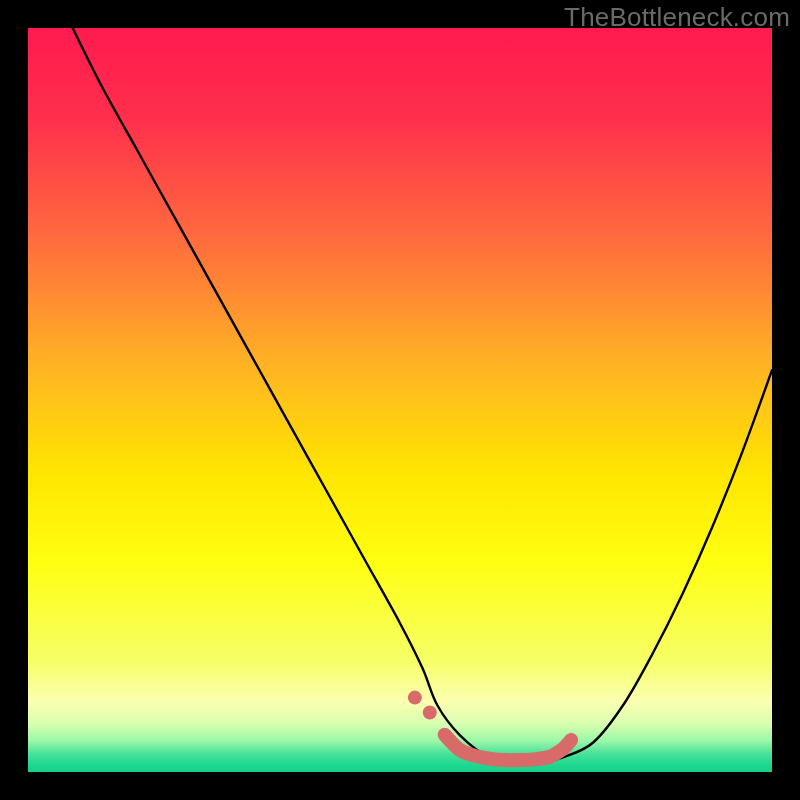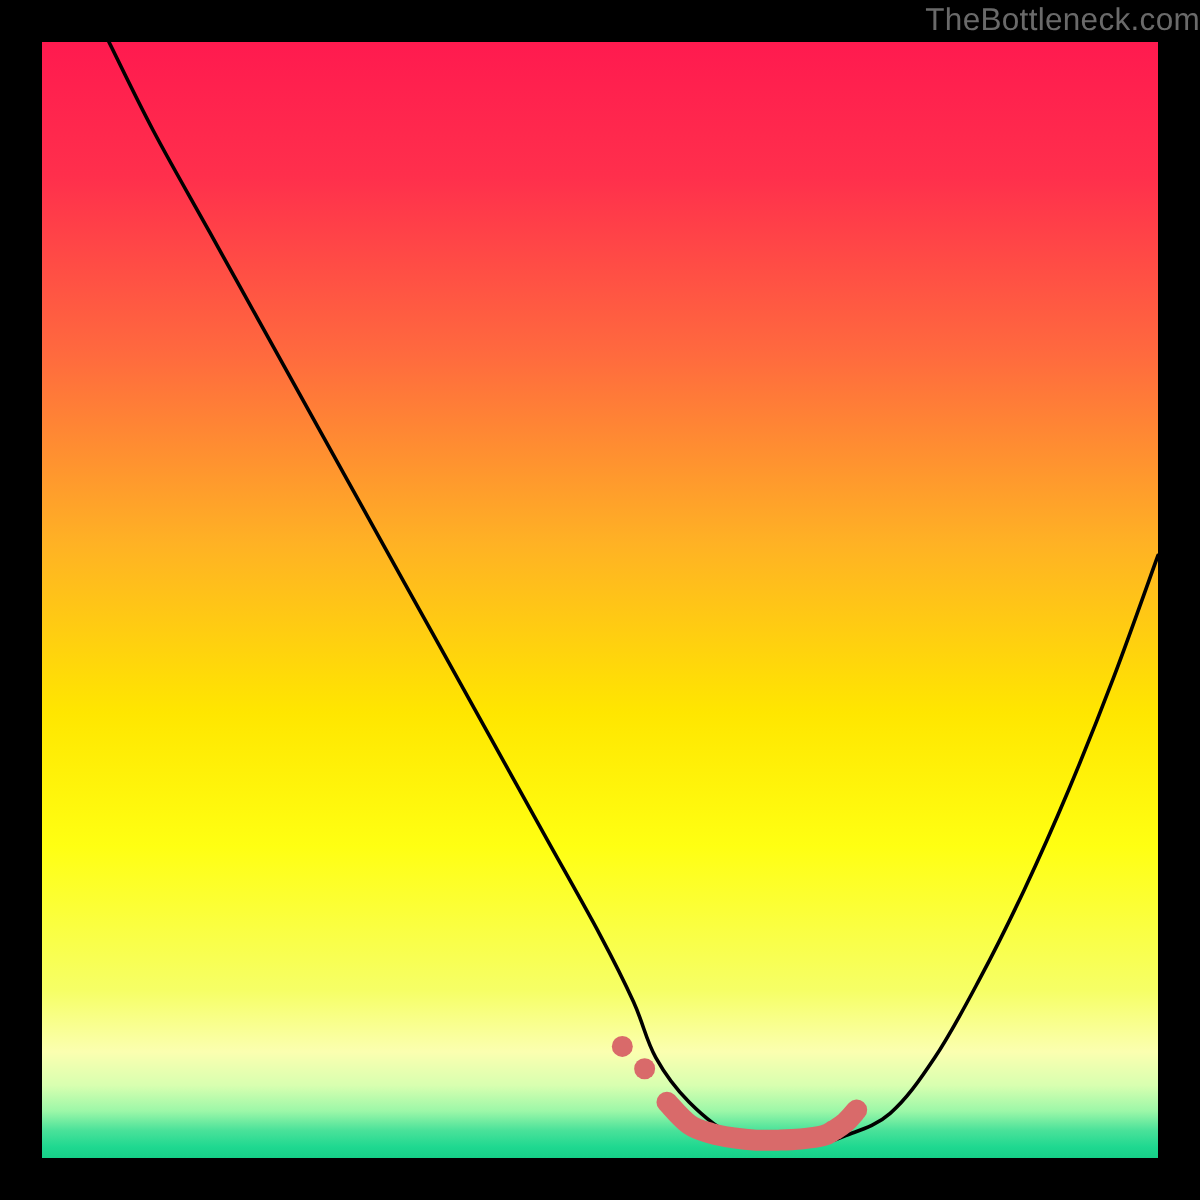--- a/index.html
+++ b/index.html
@@ -21,23 +21,23 @@
   .gradient {
     position: absolute;
     left: 0;
     top: 0;
     width: 100%;
     height: 100%;
   }
   .watermark {
     position: absolute;
     top: 2px;
-    right: 0;
+    right: 10px;
     color: #6a6a6a;
-    font-size: 21px;
+    font-size: 26px;
     letter-spacing: 0.2px;
     font-weight: 400;
   }
   svg.curve {
     position: absolute;
     left: 0;
     top: 0;
     width: 100%;
     height: 100%;
   }

